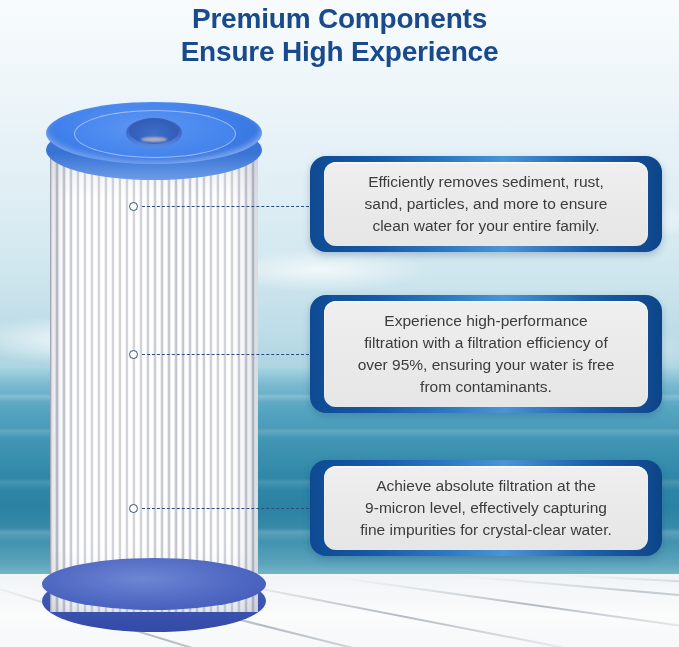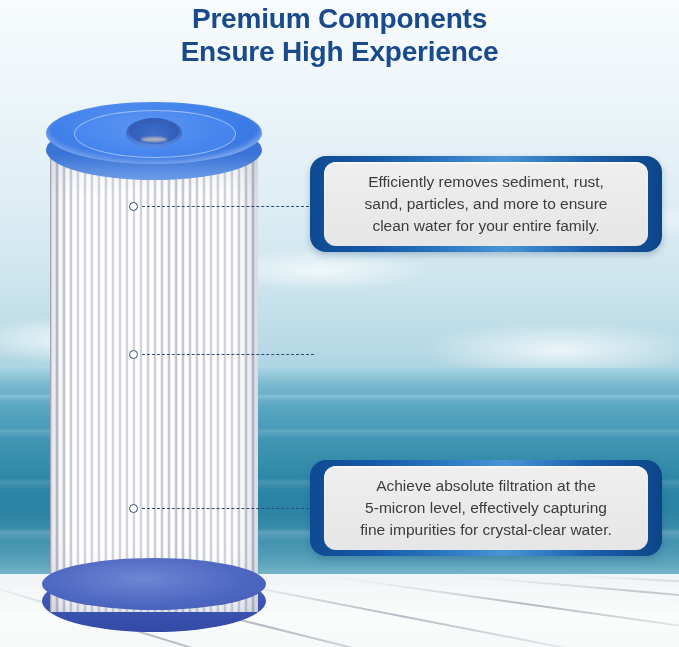--- a/index.html
+++ b/index.html
@@ -317,23 +317,32 @@
 
   <div class="callout" style="left:310px; top:156px; width:352px; height:96px;">
     <div class="callout-back"></div>
     <div class="callout-front">
       <div class="callout-text">Efficiently removes sediment, rust,
 sand, particles, and more to ensure
 clean water for your entire family.</div>
     </div>
   </div>
 
+  <div class="callout" style="left:310px; top:295px; width:352px; height:118px;">
+    <div class="callout-back"></div>
+    <div class="callout-front">
+      <div class="callout-text">Experience high-performance
+filtration with a filtration efficiency of
+over 95%, ensuring your water is free
+from contaminants.</div>
+    </div>
+  </div>
 
   <div class="callout" style="left:310px; top:460px; width:352px; height:96px;">
     <div class="callout-back"></div>
     <div class="callout-front">
       <div class="callout-text">Achieve absolute filtration at the
-5-micron level, effectively capturing
+9-micron level, effectively capturing
 fine impurities for crystal-clear water.</div>
     </div>
   </div>
 
 </div>
 
 </body></html>

